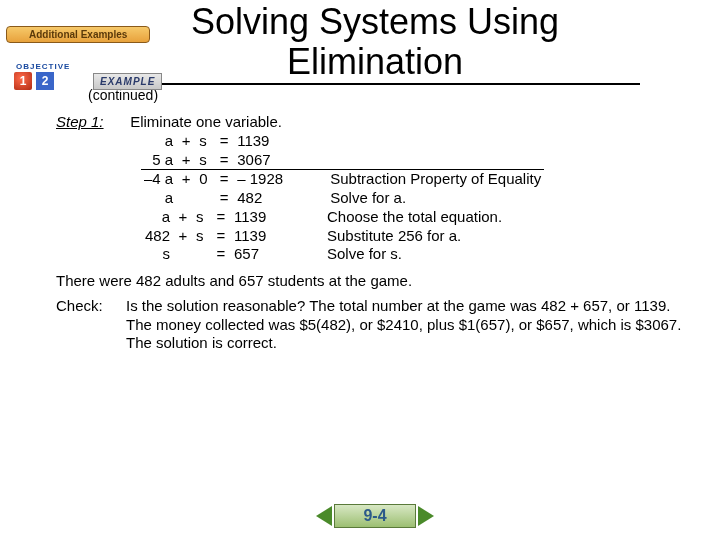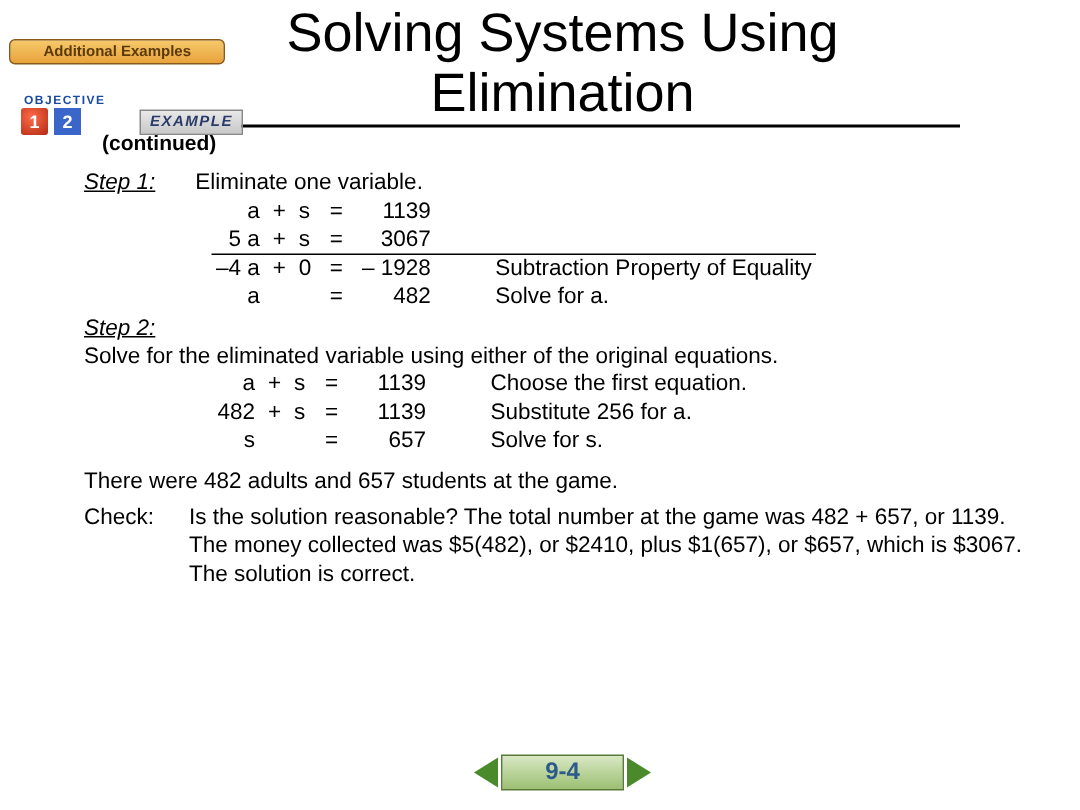--- a/index.html
+++ b/index.html
@@ -82,22 +82,22 @@
     font-size: 36px;
     font-weight: normal;
     margin: 2px 40px 0 110px;
     line-height: 1.1;
     border-bottom: 2px solid #000;
     padding-bottom: 2px;
     width: 530px;
   }
   .continued {
     font-size: 14px;
-    font-weight: bold;
-    margin: 2px 0 10px 68px;
+    font-weight: normal;
+    margin: 2px 0 10px 88px;
   }
   .content {
     padding: 0 22px 0 18px;
     font-size: 15px;
     line-height: 1.25;
     margin-left: 38px;
   }
   .step-label {
     font-style: italic;
     text-decoration: underline;
@@ -116,21 +116,21 @@
     font-size: 15px;
   }
   table.eq td {
     padding: 0 3px;
     vertical-align: baseline;
     white-space: nowrap;
   }
   table.eq td.lhs { text-align: right; min-width: 26px; }
   table.eq td.op  { text-align: center; width: 14px; }
   table.eq td.v2  { text-align: left; min-width: 12px; }
-  table.eq td.rhs { text-align: right; min-width: 50px; }
+  table.eq td.rhs { text-align: left; min-width: 50px; }
   table.eq td.note{ padding-left: 40px; }
   .rule-top td { border-top: 1px solid #000; }
   .summary {
     margin: 8px 0 6px 0;
   }
   .check-row {
     display: flex;
     align-items: flex-start;
     justify-content: space-between;
   }
@@ -222,33 +222,29 @@
       <td class="lhs">a</td>
       <td class="op"></td>
       <td class="v2"></td>
       <td class="op">=</td>
       <td class="rhs">482</td>
       <td class="note">Solve for a.</td>
     </tr>
   </tbody>
     </table>
 
-  <div style="margin-top:2px;">
-    <span class="step-label">Step 2:</span>
-    <span class="step-body">Solve for the eliminated variable using either of the original equations.</span>
-  </div>
   <table class="eq">
     <tbody>
         <tr>
       <td class="lhs">a</td>
       <td class="op">+</td>
       <td class="v2">s</td>
       <td class="op">=</td>
       <td class="rhs">1139</td>
-      <td class="note">Choose the first equation.</td>
+      <td class="note">Choose the total equation.</td>
     </tr>
     <tr>
       <td class="lhs">482</td>
       <td class="op">+</td>
       <td class="v2">s</td>
       <td class="op">=</td>
       <td class="rhs">1139</td>
       <td class="note">Substitute 256 for a.</td>
     </tr>
     <tr>

